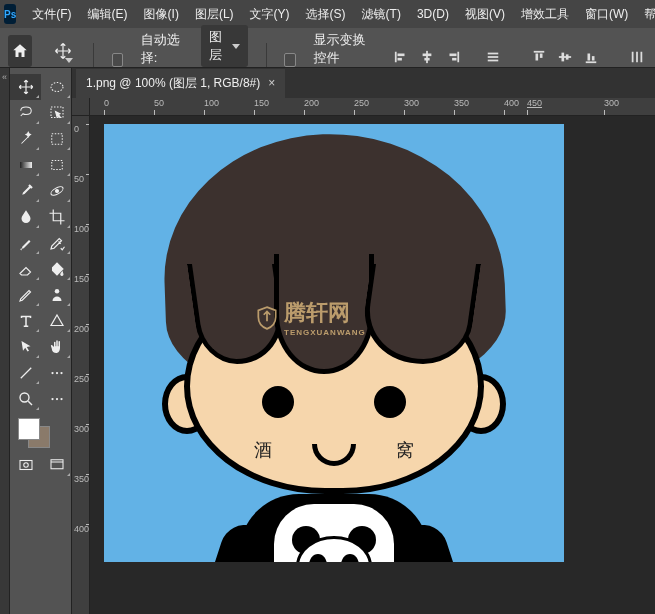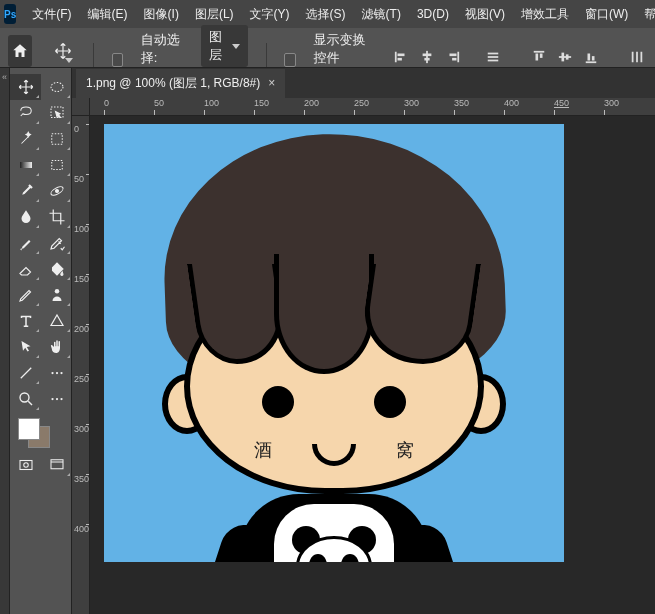--- a/index.html
+++ b/index.html
@@ -410,21 +410,21 @@
       <div class="ruler-h" id="ruler-h">
           <span class="ruler-tick-h" style="left: 14px;">0</span>
           <span class="ruler-tick-h" style="left: 64px;">50</span>
           <span class="ruler-tick-h" style="left: 114px;">100</span>
           <span class="ruler-tick-h" style="left: 164px;">150</span>
           <span class="ruler-tick-h" style="left: 214px;">200</span>
           <span class="ruler-tick-h" style="left: 264px;">250</span>
           <span class="ruler-tick-h" style="left: 314px;">300</span>
           <span class="ruler-tick-h" style="left: 364px;">350</span>
           <span class="ruler-tick-h" style="left: 414px;">400</span>
-          <span class="ruler-tick-h" style="left: 464px; text-decoration: underline;">450</span>
+          <span class="ruler-tick-h" style="left: 437px; text-decoration: underline;">450</span>
           <span class="ruler-tick-h" style="left: 514px;">300</span>
         </div>
       <div class="ruler-v" id="ruler-v">
           <span class="ruler-tick-v" style="top: 8px;">0</span>
           <span class="ruler-tick-v" style="top: 58px;">50</span>
           <span class="ruler-tick-v" style="top: 108px;">100</span>
           <span class="ruler-tick-v" style="top: 158px;">150</span>
           <span class="ruler-tick-v" style="top: 208px;">200</span>
           <span class="ruler-tick-v" style="top: 258px;">250</span>
           <span class="ruler-tick-v" style="top: 308px;">300</span>
@@ -450,17 +450,27 @@
           <div class="cheek-text r">窝</div>
           <div class="arm l"></div>
           <div class="arm r"></div>
           <div class="body"></div>
           <div class="shirt"></div>
           <div class="panda-ear l"></div>
           <div class="panda-ear r"></div>
           <div class="panda-face"></div>
           <div class="panda-eye l"></div>
           <div class="panda-eye r"></div>
+          <div class="watermark">
+            <svg width="26" height="26" viewBox="0 0 24 24">
+                <path d="M12 2l8 3v6c0 5-3 9-8 11-5-2-8-6-8-11V5z" fill="none" stroke="#c9a873" stroke-width="1.6"></path>
+                <path d="M12 6v9M9 9l3-3 3 3" fill="none" stroke="#c9a873" stroke-width="1.6"></path>
+              </svg>
+            <div>
+              <span>腾轩网</span>
+              <span class="watermark-sub">TENGXUANWANG</span>
+            </div>
+          </div>
         </div>
       </div>
     </div>
   </div>
 </div>
 
 </body></html>

